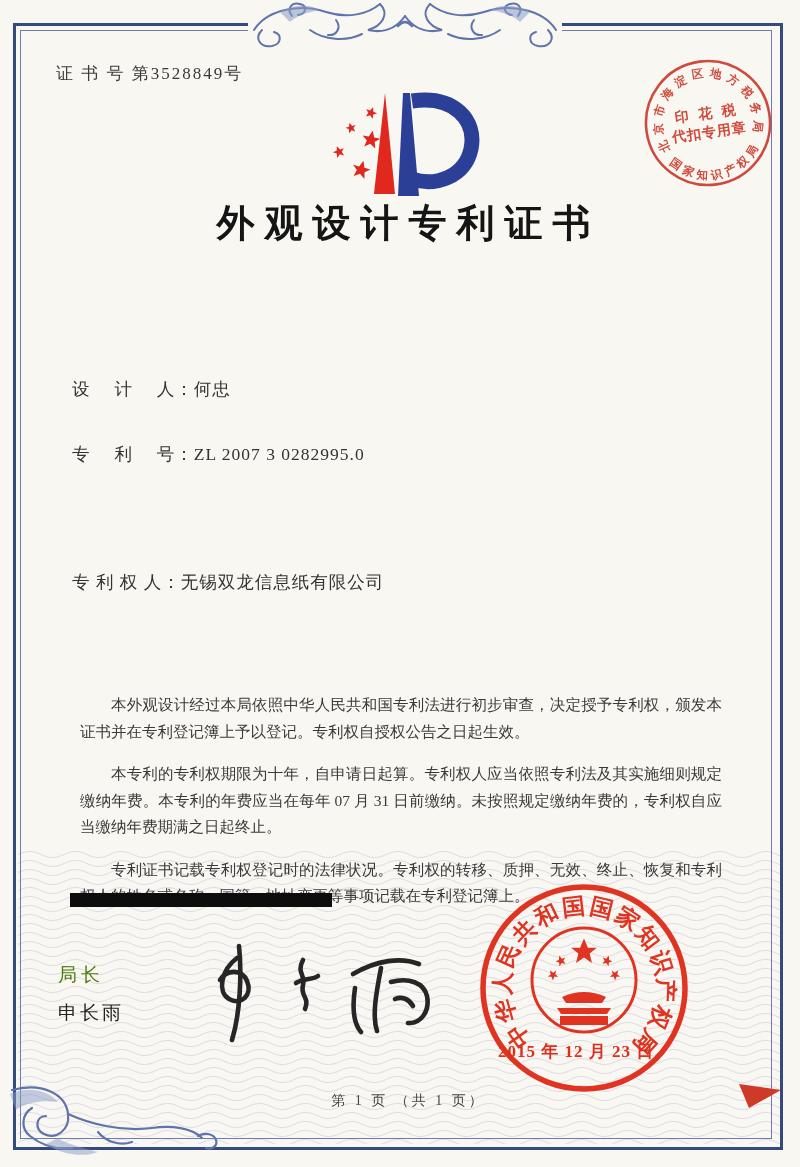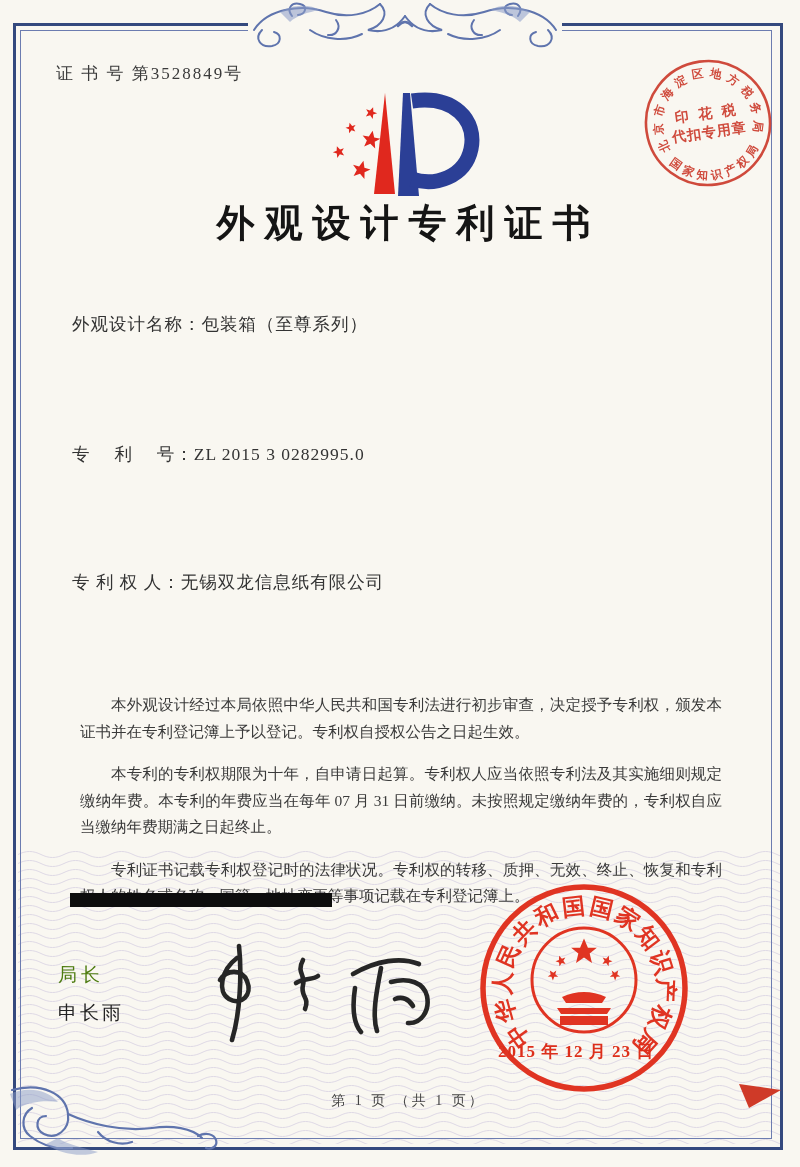--- a/index.html
+++ b/index.html
@@ -116,25 +116,25 @@
     </g>
     <polygon points="57,1 46,102 67,102" fill="#e0281e"></polygon>
     <g>
       <polygon points="75,1 82,1 91,104 70,104" fill="#2b3f96"></polygon>
       <path d="M84,9 C126,3 149,28 143,57 C137,85 107,95 84,87" fill="none" stroke="#2b3f96" stroke-width="15"></path>
     </g>
   </svg>
 
   <div class="abs title">外观设计专利证书</div>
 
-  <div class="abs field f0">
-    <span>外观设计名称：</span><span>包装箱（至尊系列）</span>
+  <div class="abs field f1">
+    <span>设　 计　 人：</span><span>何忠</span>
   </div>
   <div class="abs field f2">
-    <span>专　 利　 号：</span><span>ZL 2015 3 0282995.0</span>
+    <span>专　 利　 号：</span><span>ZL 2007 3 0282995.0</span>
   </div>
   <div class="abs field f4">
     <span>专 利 权 人：</span><span>无锡双龙信息纸有限公司</span>
   </div>
 
   <div class="abs body-text">
     <p>本外观设计经过本局依照中华人民共和国专利法进行初步审查，决定授予专利权，颁发本证书并在专利登记簿上予以登记。专利权自授权公告之日起生效。</p>
     <p>本专利的专利权期限为十年，自申请日起算。专利权人应当依照专利法及其实施细则规定缴纳年费。本专利的年费应当在每年 07 月 31 日前缴纳。未按照规定缴纳年费的，专利权自应当缴纳年费期满之日起终止。</p>
     <p>专利证书记载专利权登记时的法律状况。专利权的转移、质押、无效、终止、恢复和专利权人的姓名或名称、国籍、地址变更等事项记载在专利登记簿上。</p>
   </div>

